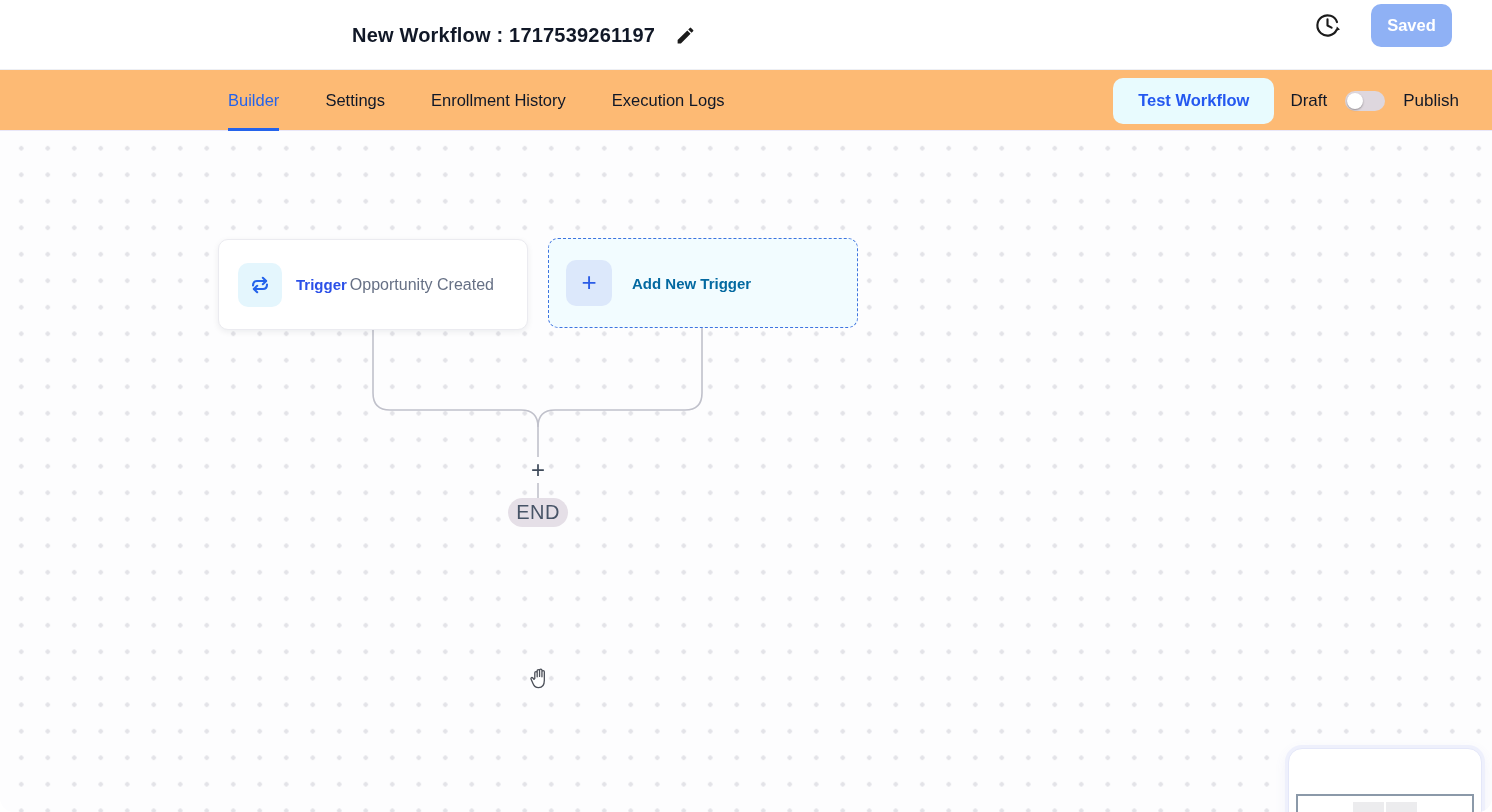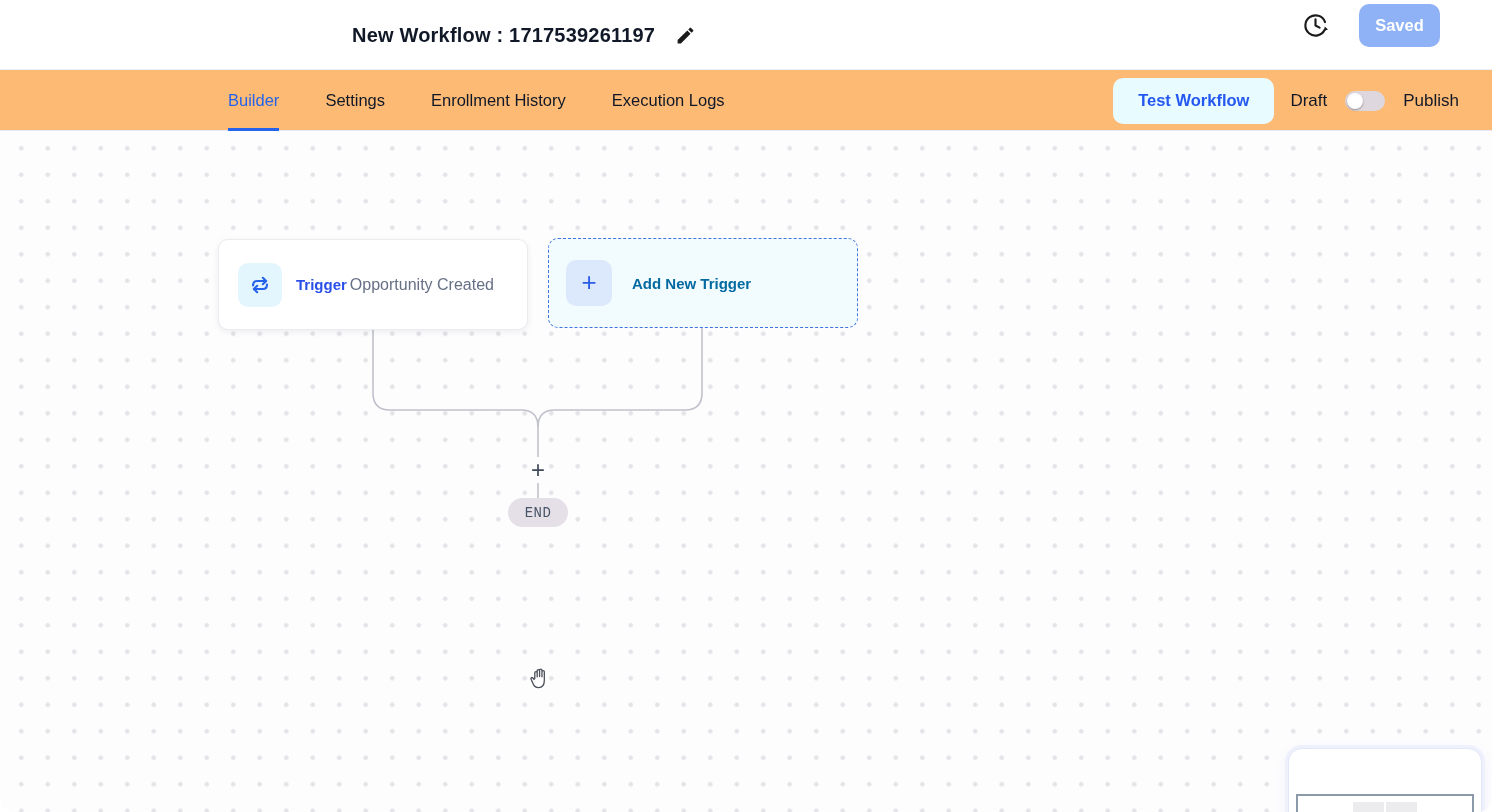--- a/index.html
+++ b/index.html
@@ -5,21 +5,21 @@
   * { margin:0; padding:0; box-sizing:border-box; }
   body { background:#ffffff; font-family:"Liberation Sans", sans-serif; }
   .stage { position:relative; width:1492px; height:812px; background:#ffffff; overflow:hidden;border-radius:14px; }
 
   
   .header { position:absolute; left:0; top:0; width:1492px; height:70px; background:#fff;
             border-bottom:1px solid #edeff4; z-index:3; }
   .title-block { position:absolute; left:352px; top:0; height:70px; display:flex; align-items:center; gap:20px; }
   .wf-title { font-size:20px; font-weight:600; color:#111827; letter-spacing:.2px; white-space:nowrap; }
   .icon-btn { background:none; border:none; cursor:pointer; display:flex; align-items:center; justify-content:center; padding:0; }
-  .header-right { position:absolute; right:52px; top:0; height:50px; display:flex; align-items:center; gap:30px; }
+  .header-right { position:absolute; right:40px; top:0; height:50px; display:flex; align-items:center; gap:30px; }
   .saved-btn { width:81px; height:43px; border:none; border-radius:10px; background:#8fb1f5; color:#ffffff;
                font-size:16.5px; font-weight:700; font-family:inherit; cursor:default; }
 
   
   .tabbar { position:absolute; left:0; top:70px; width:1492px; height:61px; background:#fdba74;
             border-bottom:1px solid #e9e7f8; z-index:3; }
   .tabs { position:absolute; left:228px; top:0; height:61px; display:flex; gap:46px; }
   .tab { height:61px; display:flex; align-items:center; font-size:16.5px; color:#101828; cursor:pointer;
          border-bottom:3px solid transparent; padding-top:2px; }
   .tab.active { color:#2563eb; border-bottom-color:#2563eb; }
@@ -49,22 +49,22 @@
               border:1.5px dashed #3e74e0; padding-left:17px; gap:20px; cursor:pointer; }
   .plus-tile { background:#dce8fb; width:46px; height:46px; }
   .plus-glyph { font-size:26px; font-weight:400; color:#2b5ce6; line-height:1; margin-top:-2px; }
   .add-label { font-size:15px; font-weight:700; color:#0369a1; }
 
   .connector-svg { position:absolute; left:0; top:0; width:1492px; height:681px; pointer-events:none; }
 
   .plus-node { position:absolute; left:524px; top:325px; width:28px; height:28px; display:flex; align-items:center;
                justify-content:center; font-size:24px; font-weight:500; color:#3f4a5a; cursor:pointer; }
   .end-badge { position:absolute; left:508px; top:367px; width:60px; height:29px; border-radius:15px;
-               background:#e5dfe7; color:#475467; font-size:14px; font-weight:500; letter-spacing:.5px;
-               display:flex; align-items:center; justify-content:center;font-family:Liberation Mono, monospace; }
+               background:#e5dfe7; color:#475467; font-size:20px; font-weight:500; letter-spacing:.5px;
+               display:flex; align-items:center; justify-content:center; }
 
   .hand-cursor { position:absolute; left:527px; top:535px; width:26px; height:26px; pointer-events:none; }
 
   
   .minimap { position:absolute; left:1288px; top:617px; width:194px; height:130px; background:#ffffff;
              border:1px solid #e4e7f9; border-radius:14px; box-shadow:0 0 0 3px #eef0fc, 0 4px 14px rgba(100,110,200,.12); }
   .minimap-viewport { margin:45px auto 0 auto; width:178px; height:70px; border:2px solid #8b99a9; background:#ffffff;
                       display:flex; justify-content:center; align-items:flex-start; padding-top:6px; gap:2px; }
   .mini-node { width:31px; height:13px; background:#ececee; }
 </style>

